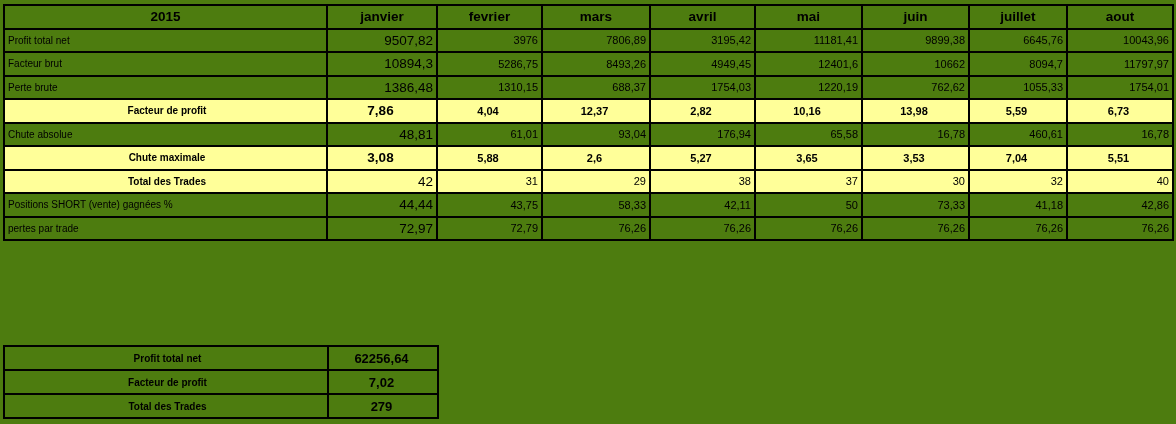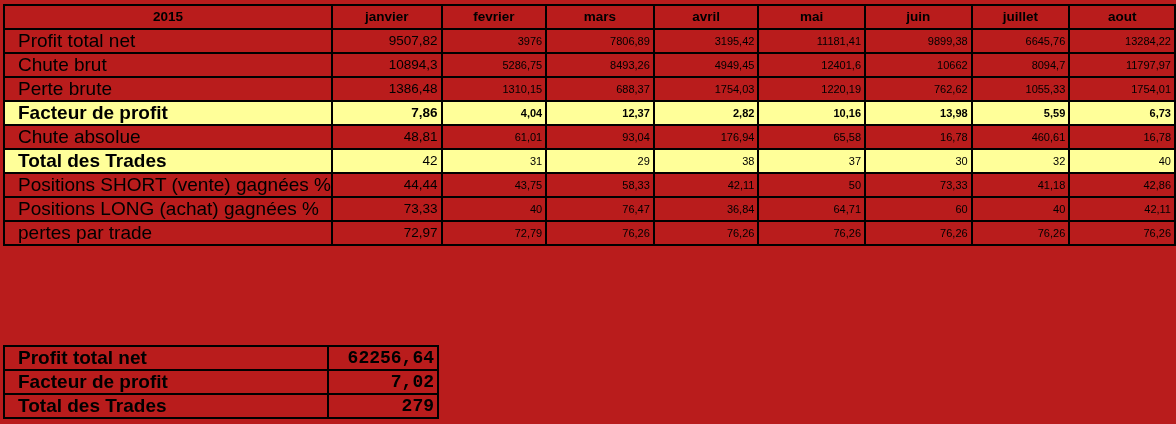--- a/index.html
+++ b/index.html
@@ -1,34 +1,34 @@
 <!DOCTYPE html>
 <html style="--hl: #ffff99;"><head>
 <meta charset="utf-8">
 <title>Spreadsheet</title>
 <style>
   html, body { margin:0; padding:0; background:#ffffff; }
   .canvas {
-    position:relative; width:1176px; height:424px; background:#b91c1c;
+    position:relative; width:1176px; height:424px; background:#4d7c0f;
     font-family:"Liberation Sans", sans-serif; color:#000000;
   }
   table { border-collapse:collapse; table-layout:fixed; }
   td, th { border:2px solid #000000; overflow:hidden; white-space:nowrap; padding:0; vertical-align:middle; }
   .main { position:absolute; left:3px; top:4px; }
   .main td, .main th { height:21.5px; }
   th.yh, th.mh { font-weight:bold; font-size:13.5px; text-align:center; }
-  .lbl { text-align:left; font-size:19px; padding-left:13px; }
+  .lbl { text-align:left; font-size:10px; padding-left:3px; }
   .c1 { font-size:13.5px;margin-top:17px; }
   .cs { font-size:11px; }
   .c1, .cs, .sv { text-align:right; padding-right:3px; }
-  .b { font-weight:bold; }
+  .b { font-weight:bold;text-align:center; }
   .hl td { background:var(--hl, #ffff99); }
   .summary { position:absolute; left:3px; top:345px; }
   .summary td { height:22px; font-weight:bold; }
-  .sv { font-size:18px;font-family:Liberation Mono, monospace; }
+  .sv { font-size:13px; }
 </style>
 </head>
 <body>
 
 <div class="canvas">
 
   <table class="main">
     <colgroup>
       <col style="width:323px">
         <col style="width:110px">
@@ -56,24 +56,24 @@
     <tbody id="main-body">
         <tr>
           <td class="lbl">Profit total net</td>
           <td class="c1">9507,82</td>
           <td class="cs">3976</td>
           <td class="cs">7806,89</td>
           <td class="cs">3195,42</td>
           <td class="cs">11181,41</td>
           <td class="cs">9899,38</td>
           <td class="cs">6645,76</td>
-          <td class="cs">13284,22</td>
+          <td class="cs">10043,96</td>
         </tr>
         <tr>
-          <td class="lbl">Chute brut</td>
+          <td class="lbl">Facteur brut</td>
           <td class="c1">10894,3</td>
           <td class="cs">5286,75</td>
           <td class="cs">8493,26</td>
           <td class="cs">4949,45</td>
           <td class="cs">12401,6</td>
           <td class="cs">10662</td>
           <td class="cs">8094,7</td>
           <td class="cs">11797,97</td>
         </tr>
         <tr>
@@ -103,51 +103,51 @@
           <td class="c1">48,81</td>
           <td class="cs">61,01</td>
           <td class="cs">93,04</td>
           <td class="cs">176,94</td>
           <td class="cs">65,58</td>
           <td class="cs">16,78</td>
           <td class="cs">460,61</td>
           <td class="cs">16,78</td>
         </tr>
         <tr class="hl">
+          <td class="lbl b">Chute maximale</td>
+          <td class="c1 b">3,08</td>
+          <td class="cs b">5,88</td>
+          <td class="cs b">2,6</td>
+          <td class="cs b">5,27</td>
+          <td class="cs b">3,65</td>
+          <td class="cs b">3,53</td>
+          <td class="cs b">7,04</td>
+          <td class="cs b">5,51</td>
+        </tr>
+        <tr class="hl">
           <td class="lbl b">Total des Trades</td>
           <td class="c1">42</td>
           <td class="cs">31</td>
           <td class="cs">29</td>
           <td class="cs">38</td>
           <td class="cs">37</td>
           <td class="cs">30</td>
           <td class="cs">32</td>
           <td class="cs">40</td>
         </tr>
         <tr>
           <td class="lbl">Positions SHORT (vente) gagnées %</td>
           <td class="c1">44,44</td>
           <td class="cs">43,75</td>
           <td class="cs">58,33</td>
           <td class="cs">42,11</td>
           <td class="cs">50</td>
           <td class="cs">73,33</td>
           <td class="cs">41,18</td>
           <td class="cs">42,86</td>
-        </tr>
-        <tr>
-          <td class="lbl">Positions LONG (achat) gagnées %</td>
-          <td class="c1">73,33</td>
-          <td class="cs">40</td>
-          <td class="cs">76,47</td>
-          <td class="cs">36,84</td>
-          <td class="cs">64,71</td>
-          <td class="cs">60</td>
-          <td class="cs">40</td>
-          <td class="cs">42,11</td>
         </tr>
         <tr>
           <td class="lbl">pertes par trade</td>
           <td class="c1">72,97</td>
           <td class="cs">72,79</td>
           <td class="cs">76,26</td>
           <td class="cs">76,26</td>
           <td class="cs">76,26</td>
           <td class="cs">76,26</td>
           <td class="cs">76,26</td>

